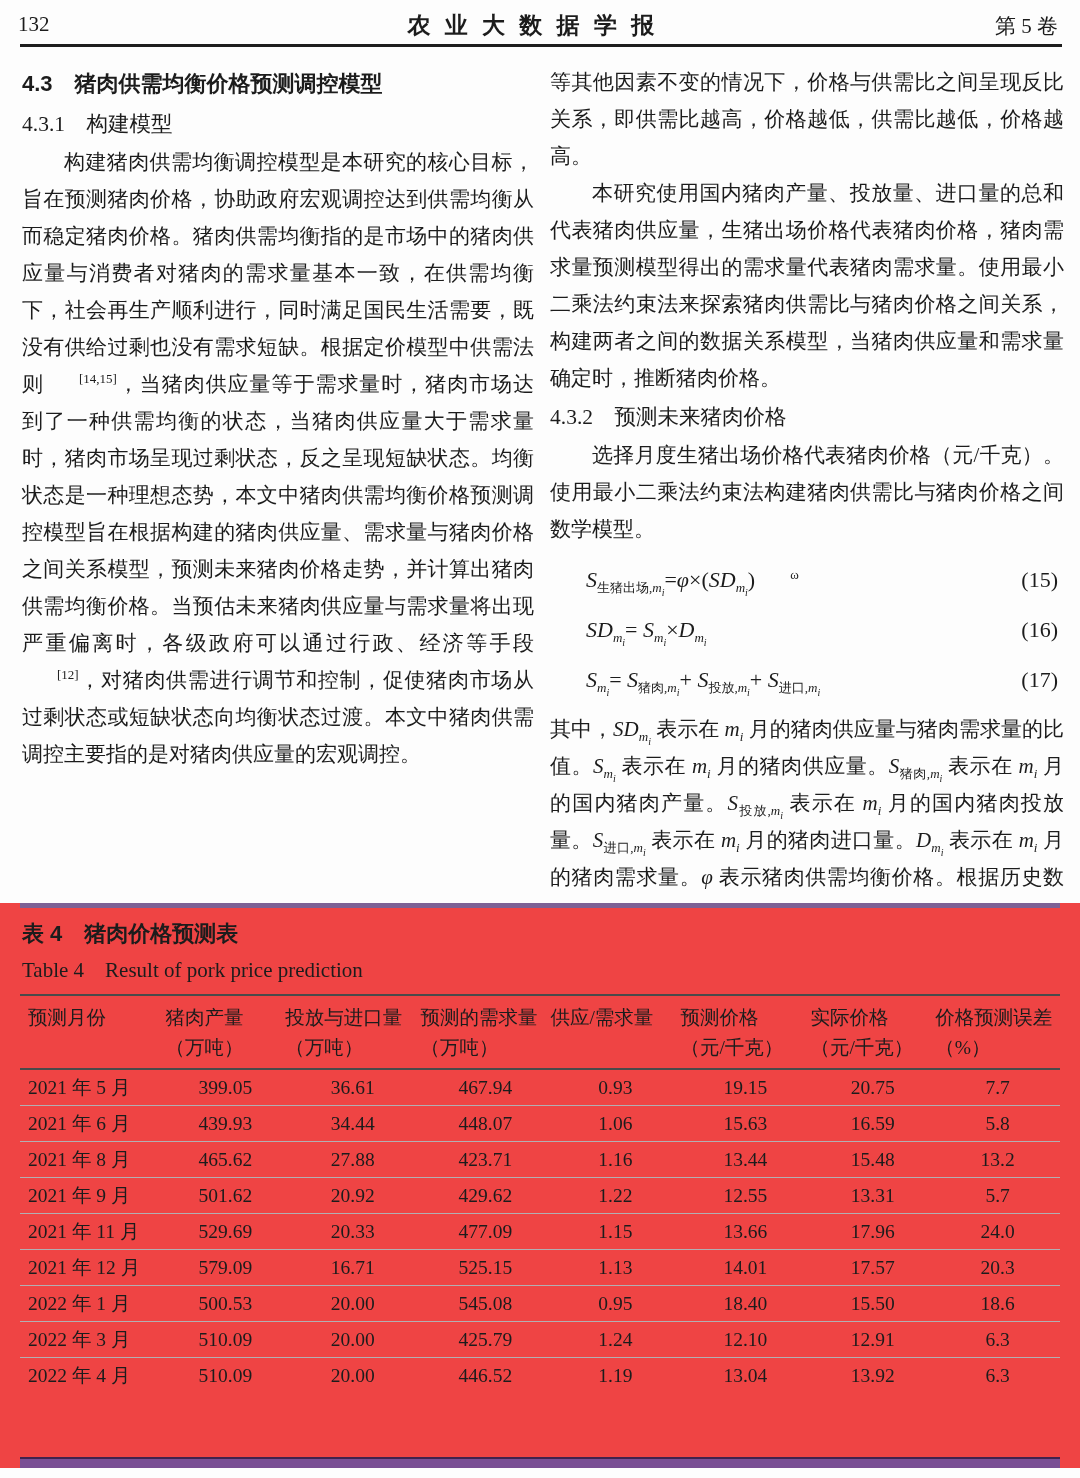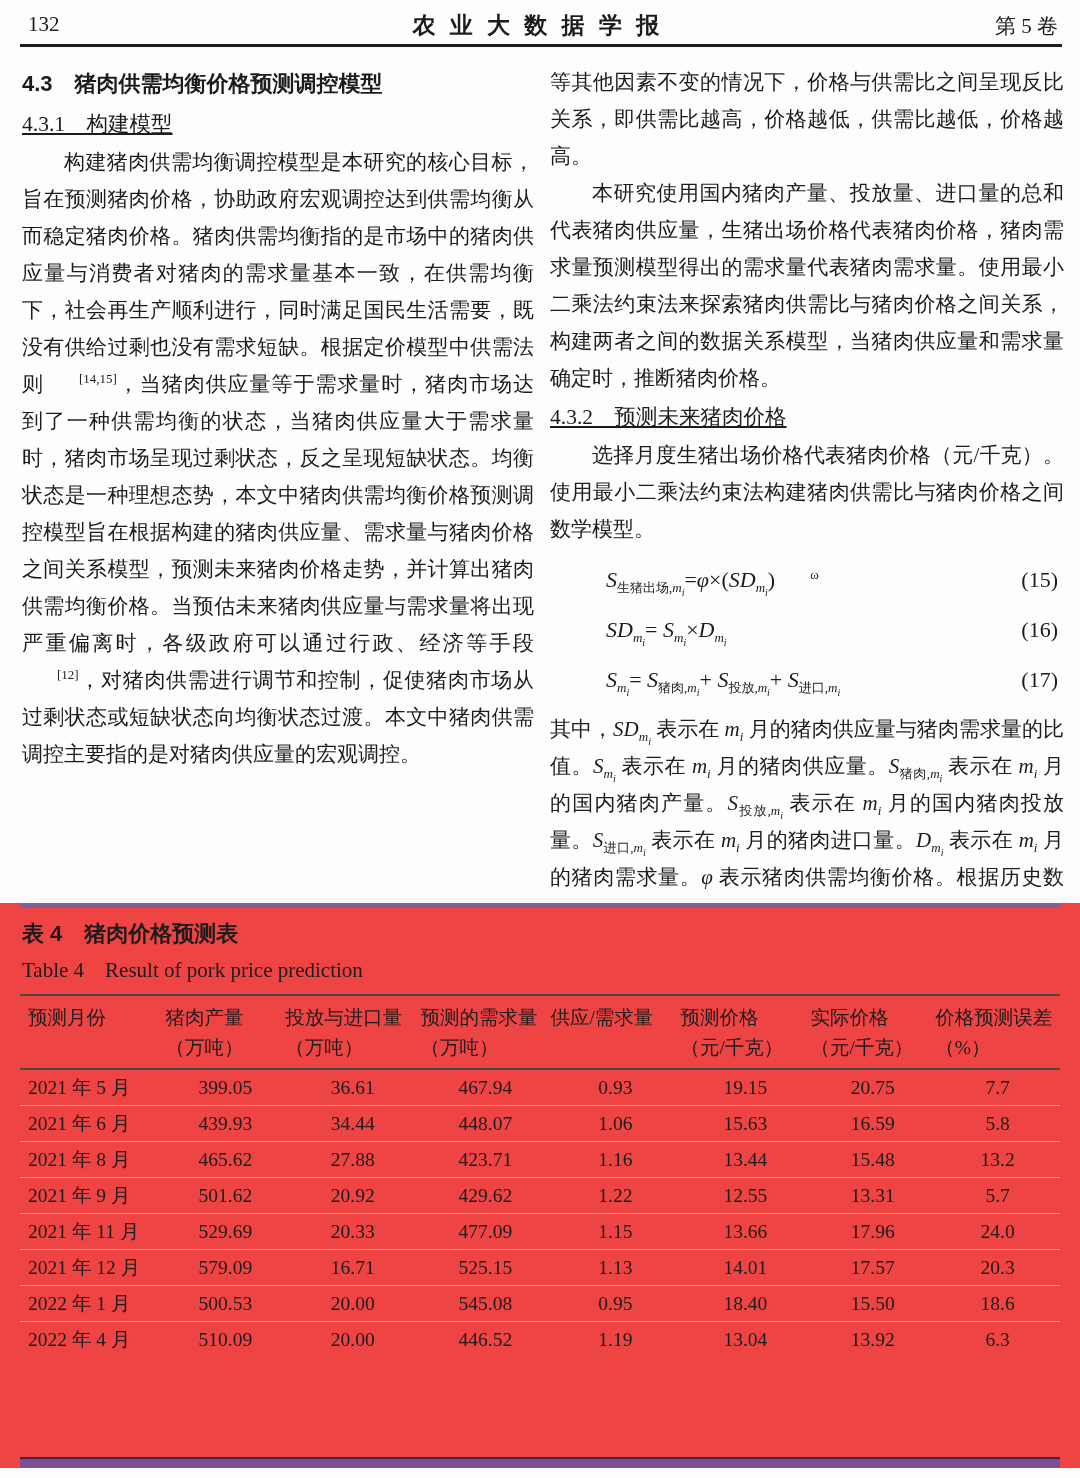--- a/index.html
+++ b/index.html
@@ -3,45 +3,45 @@
 <meta charset="utf-8">
 <style>
   html,body{margin:0;padding:0;}
   body{
     width:1080px;height:1478px;position:relative;
     background:#fdfdfd;color:#1c1c1c;
     font-family:"Liberation Serif","DejaVu Serif",serif;
     overflow:hidden;
   }
   
-  .running-head{position:absolute;top:8px;left:28px;right:22px;height:34px;}
+  .running-head{position:absolute;top:8px;left:18px;right:22px;height:34px;}
   .rh-pageno{position:absolute;left:0;top:4px;font-size:21px;}
   .rh-title{position:absolute;left:0;right:0;top:2px;text-align:center;
     font-family:"Liberation Sans","DejaVu Sans",sans-serif;
     font-weight:bold;font-size:23px;letter-spacing:0.62em;}
   .rh-volume{position:absolute;right:0;top:4px;font-size:21px;}
   .rh-rule{position:absolute;top:44px;left:20px;width:1042px;height:3px;background:#1e1e1e;}
 
   
   .col{position:absolute;top:64px;font-size:21px;line-height:37px;
        text-align:justify;text-justify:inter-ideograph;}
   .col-left{left:22px;width:512px;}
   .col-right{left:550px;width:514px;}
   .sec-h{font-family:"Liberation Sans","DejaVu Sans",sans-serif;
          font-weight:bold;font-size:22px;line-height:40px;margin:0;}
-  .sub-h{font-size:21.5px;line-height:40px;margin:0;text-decoration:underline;}
+  .sub-h{font-size:21.5px;line-height:40px;margin:0;}
   p.body{margin:0;}
   p.indent{text-indent:2em;}
   sup{font-size:13px;line-height:0;padding-left:35px;}
   sub{font-size:13px;line-height:0;}
   sub sub, sub i sub{font-size:10px;}
 
   
   .eq-row{display:flex;align-items:baseline;margin:13px 0 13px 36px;font-size:22px;}
-  .eq-formula{flex:1;font-style:normal;margin-left:20px;}
+  .eq-formula{flex:1;font-style:normal;}
   .eq-formula i{font-family:"Liberation Serif",serif;}
   .eq-no{font-style:normal;padding-right:6px;}
 
   
   .table-section{position:absolute;left:0;top:903px;width:1080px;height:565px;
                  background:#ef4444;}
   .bar-top{position:absolute;top:0;left:20px;width:1040px;height:5px;background:#7d6195;}
   .cap-zh{margin:16px 0 0 22px;font-family:"Liberation Sans","DejaVu Sans",sans-serif;
           font-weight:bold;font-size:22px;}
   .cap-en{margin:7px 0 10px 22px;font-size:21px;}
@@ -216,20 +216,30 @@
           <td class="first">2022 年 1 月</td>
           <td>500.53</td>
           <td>20.00</td>
           <td>545.08</td>
           <td>0.95</td>
           <td>18.40</td>
           <td>15.50</td>
           <td>18.6</td>
         </tr>
         <tr>
+          <td class="first">2022 年 3 月</td>
+          <td>510.09</td>
+          <td>20.00</td>
+          <td>425.79</td>
+          <td>1.24</td>
+          <td>12.10</td>
+          <td>12.91</td>
+          <td>6.3</td>
+        </tr>
+        <tr>
           <td class="first">2022 年 4 月</td>
           <td>510.09</td>
           <td>20.00</td>
           <td>446.52</td>
           <td>1.19</td>
           <td>13.04</td>
           <td>13.92</td>
           <td>6.3</td>
         </tr>
       </tbody>

